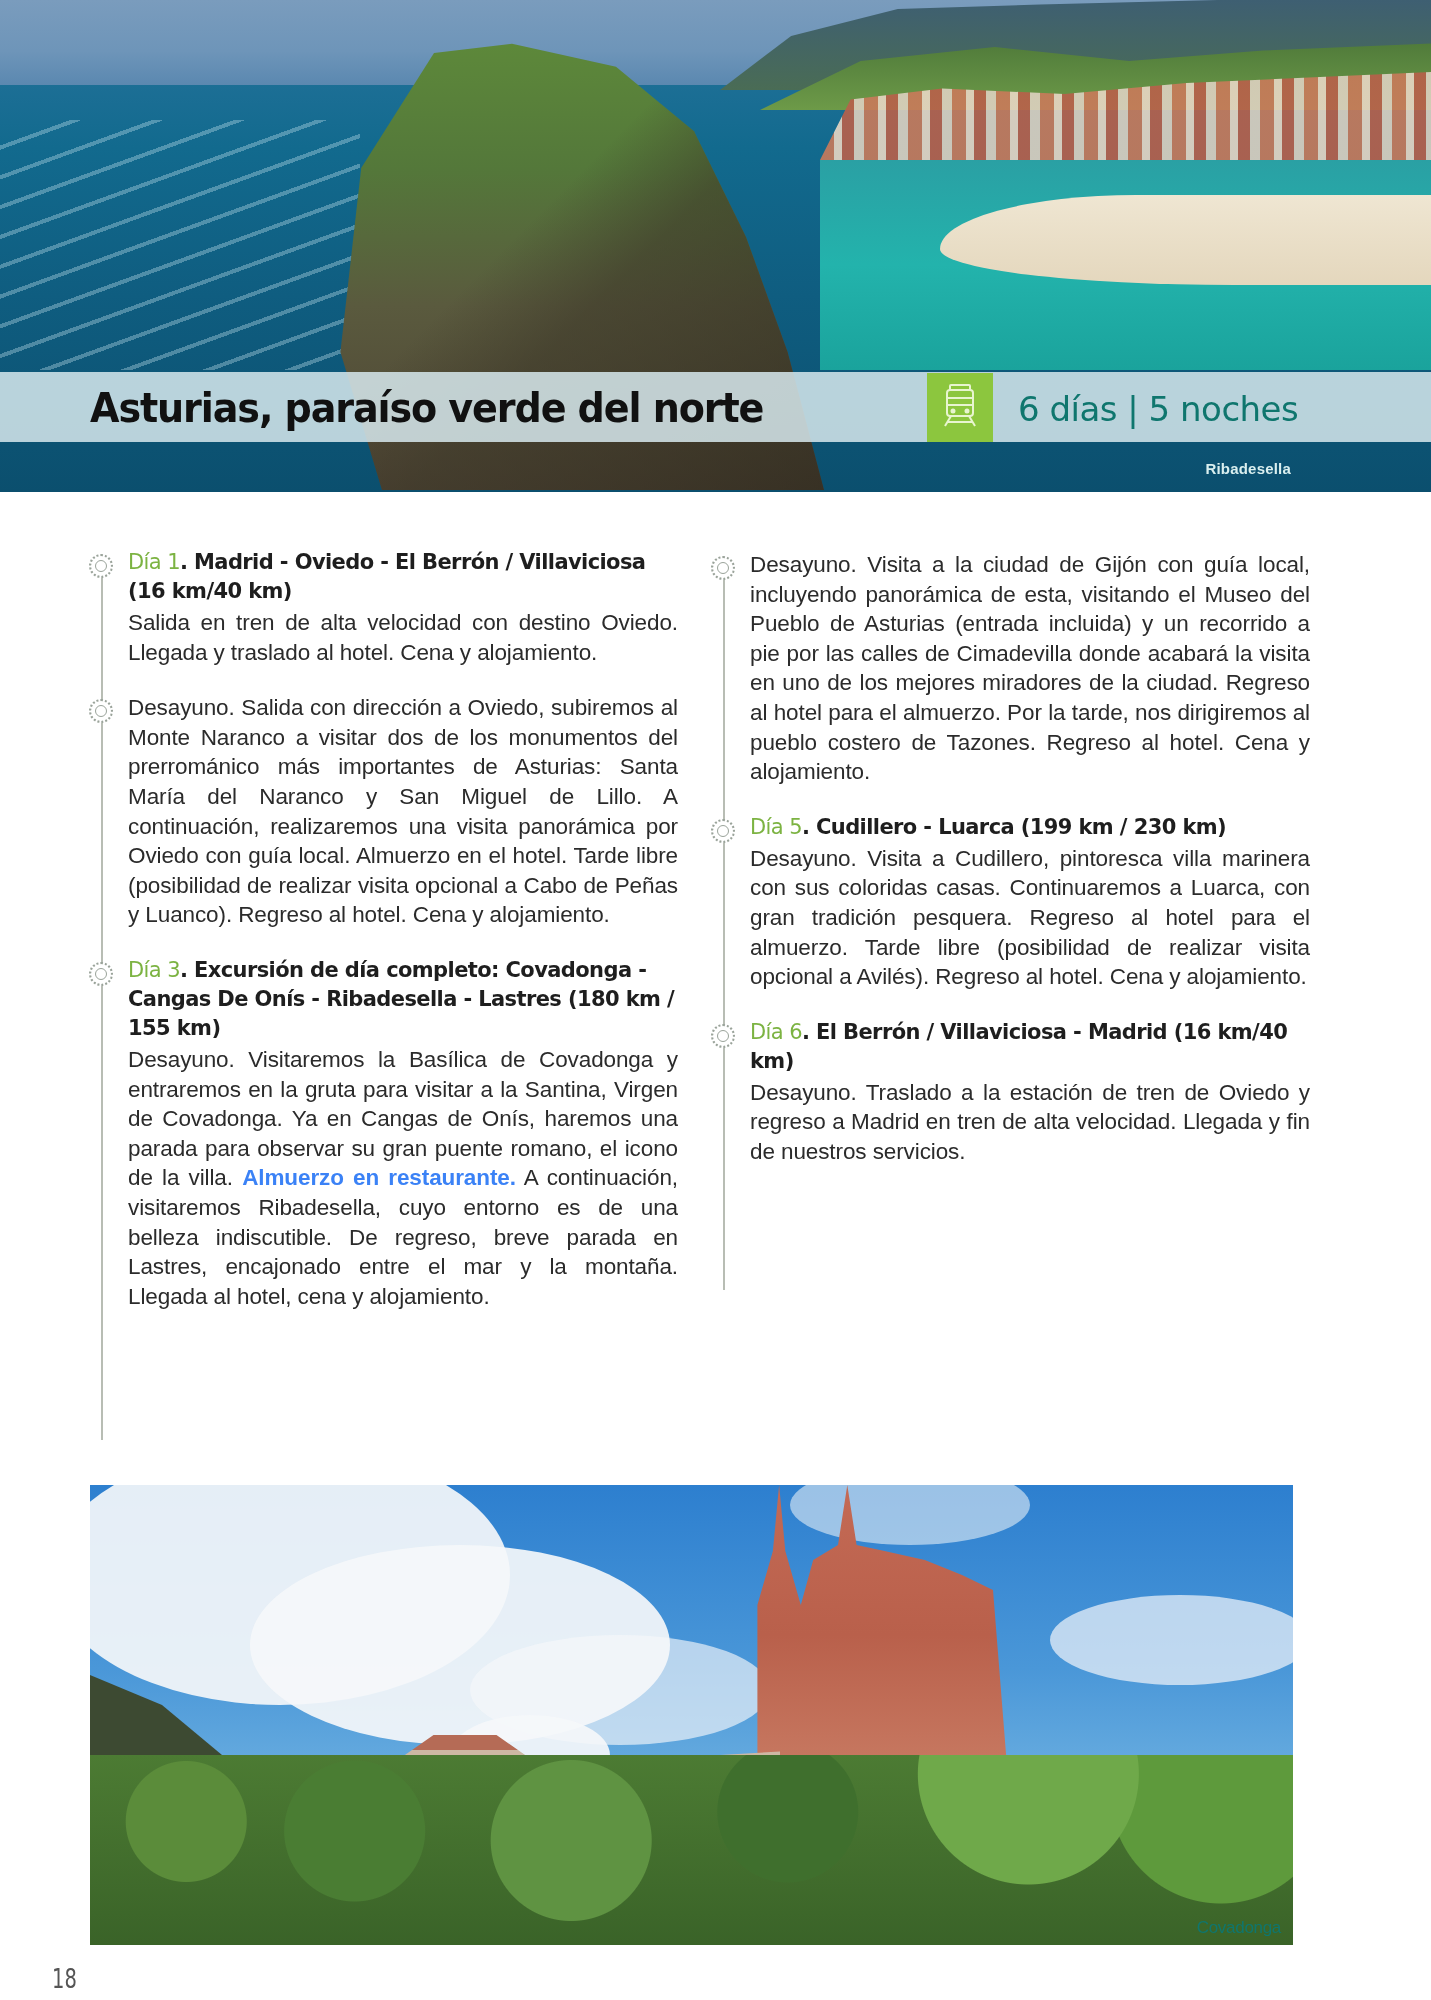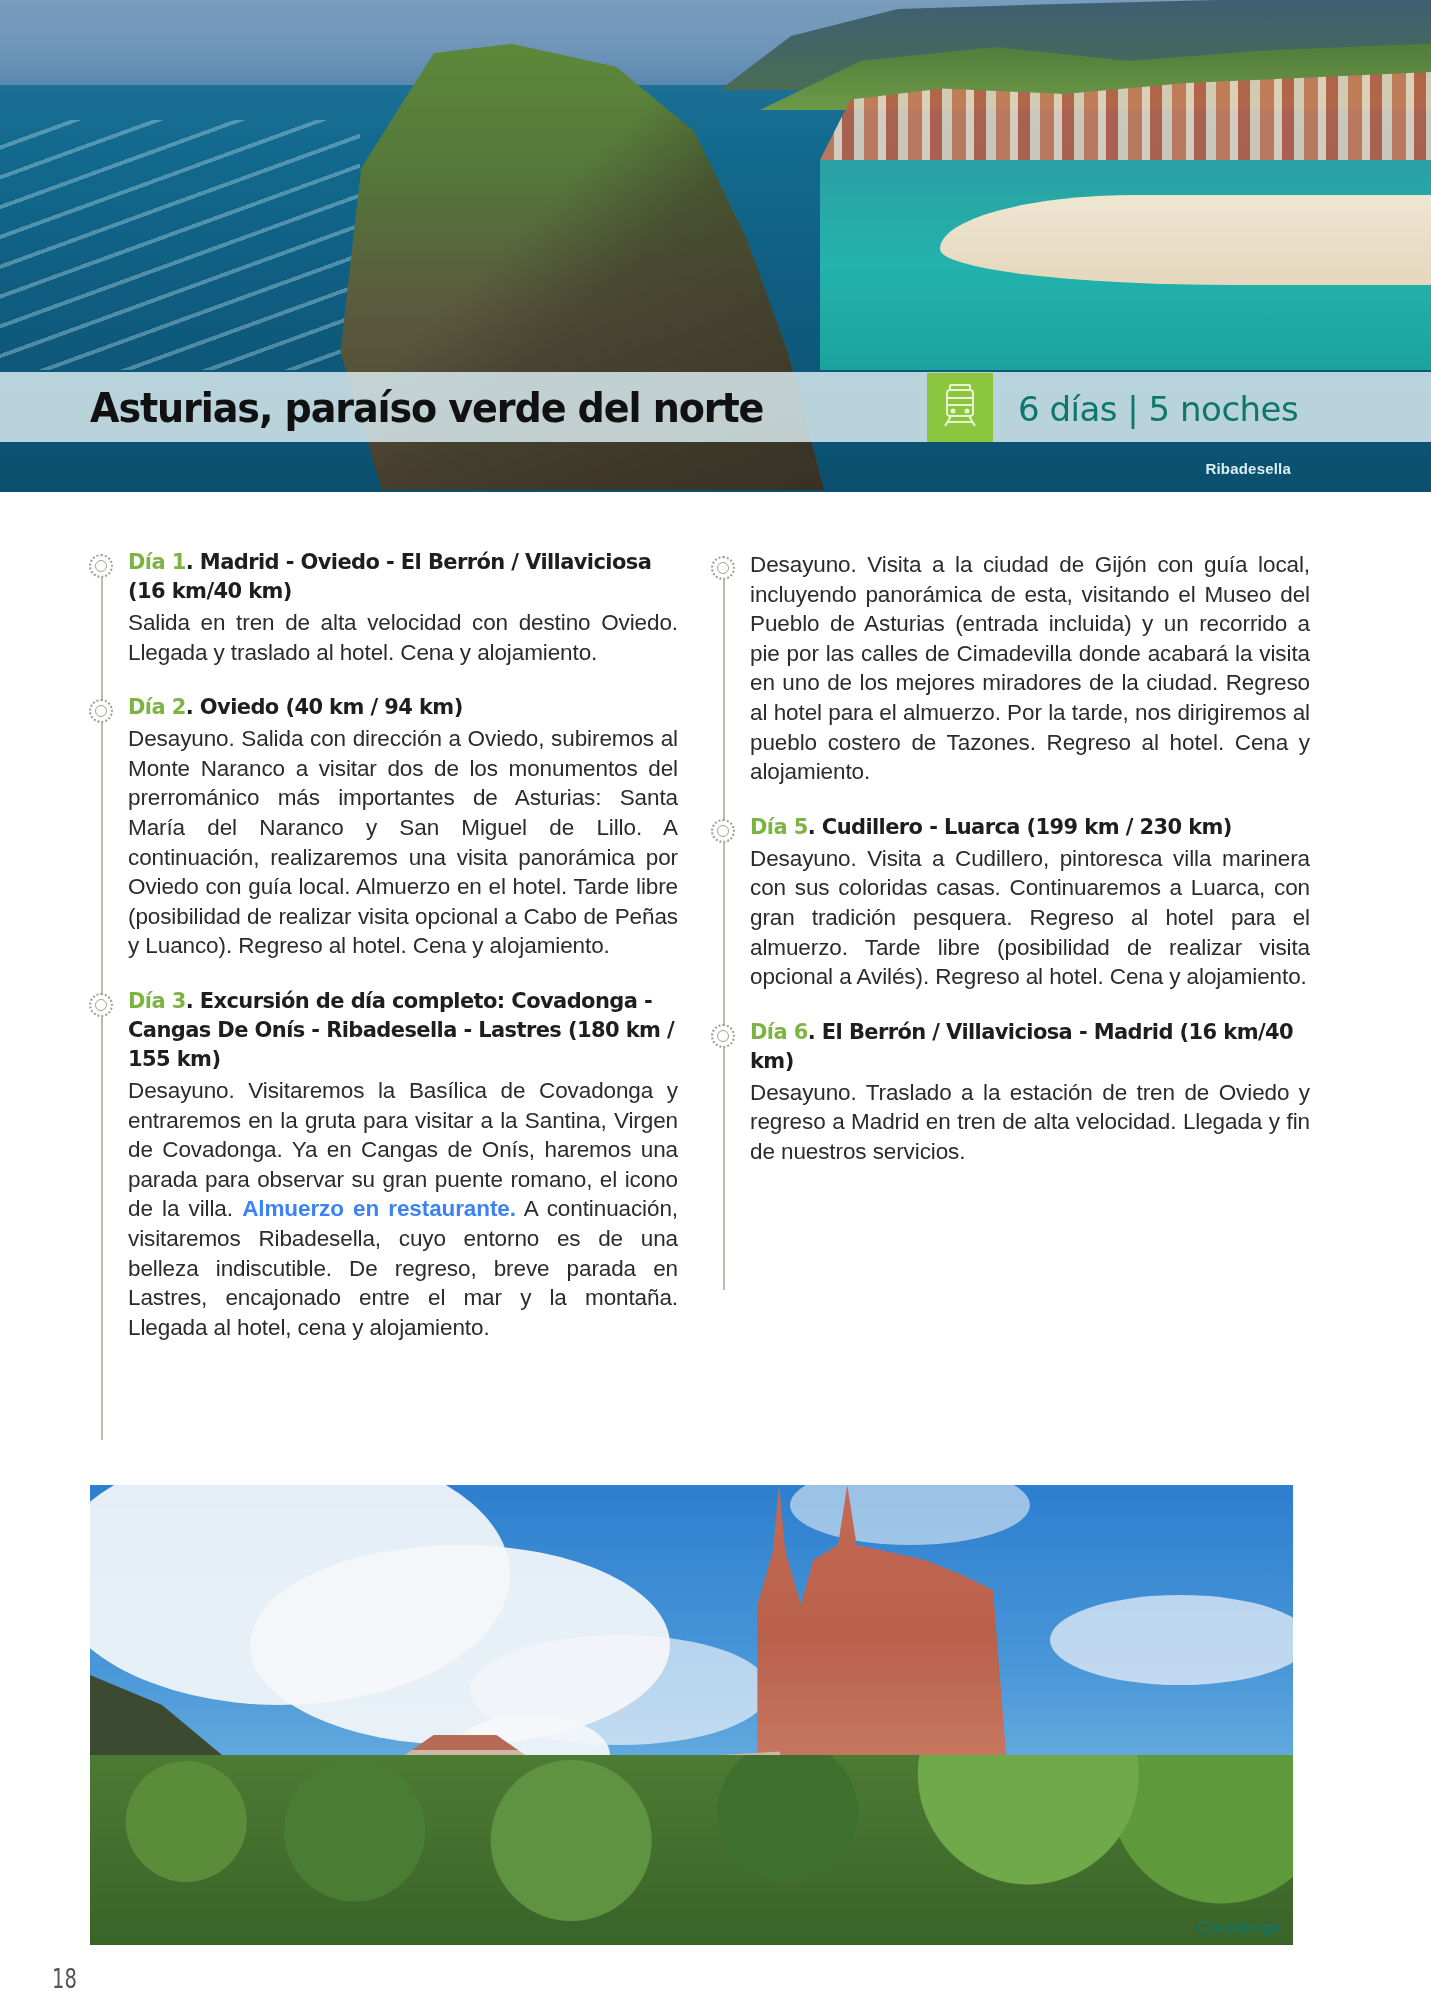--- a/index.html
+++ b/index.html
@@ -70,21 +70,21 @@
   .day-marker {
     position: absolute; left: 1px; top: 6px; width: 24px; height: 24px; border-radius: 50%;
     background: #fff; border: 2px dotted #9aa39a;
     display: flex; align-items: center; justify-content: center;
   }
   .day-marker::after { content: ""; width: 10px; height: 10px; border-radius: 50%; border: 1.5px solid #9aa39a; }
   .day-title {
     font-family: "DejaVu Sans", sans-serif; font-weight: bold; font-size: 21px; line-height: 29px;
     color: #1e1e1e; letter-spacing: -0.6px;
   }
-  .day-num { color: #7cb342; font-weight: bold; }
+  .day-num { color: #7cb342; font-weight: normal; }
   .day-body {
     font-family: "Liberation Sans", sans-serif; font-size: 22.5px; line-height: 29.6px; color: #2b2b2b;
     text-align: justify; margin-top: 2px; letter-spacing: -0.1px;
   }
   .day-body b { color: #3b82f6; }
   .day + .day { margin-top: 26px; }
 
   
   .photo-bottom {
     position: absolute; left: 90px; top: 1485px; width: 1203px; height: 460px; overflow: hidden;
@@ -156,21 +156,20 @@
   <div class="timeline-line" style="left:13px; top:24px; height:868px;"></div>
 
   <div class="day">
     <span class="day-marker"></span>
     <div class="day-title"><span class="day-num">Día 1</span><span>. </span><span>Madrid - Oviedo - El Berrón / Villaviciosa (16 km/40 km)</span></div>
     <p class="day-body">Salida en tren de alta velocidad con destino Oviedo. Llegada y traslado al hotel. Cena y alojamiento.</p>
   </div>
 
   <div class="day">
     <span class="day-marker"></span>
-    <div class="day-title"><span class="day-num">Día 2</span><span>. </span><span>Oviedo (40 km / 94 km)</span></div>
     <p class="day-body">Desayuno. Salida con dirección a Oviedo, subiremos al Monte Naranco a visitar dos de los monumentos del prerrománico más importantes de Asturias: Santa María del Naranco y San Miguel de Lillo. A continuación, realizaremos una visita panorámica por Oviedo con guía local. Almuerzo en el hotel. Tarde libre (posibilidad de realizar visita opcional a Cabo de Peñas y Luanco). Regreso al hotel. Cena y alojamiento.</p>
   </div>
 
   <div class="day">
     <span class="day-marker"></span>
     <div class="day-title"><span class="day-num">Día 3</span><span>. </span><span>Excursión de día completo: Covadonga - Cangas De Onís - Ribadesella - Lastres (180 km / 155 km)</span></div>
     <p class="day-body"><span>Desayuno. Visitaremos la Basílica de Covadonga y entraremos en la gruta para visitar a la Santina, Virgen de Covadonga. Ya en Cangas de Onís, haremos una parada para observar su gran puente romano, el icono de la villa. </span><b>Almuerzo en restaurante.</b><span> A continuación, visitaremos Ribadesella, cuyo entorno es de una belleza indiscutible. De regreso, breve parada en Lastres, encajonado entre el mar y la montaña. Llegada al hotel, cena y alojamiento.</span></p>
   </div>
 </div>
 

